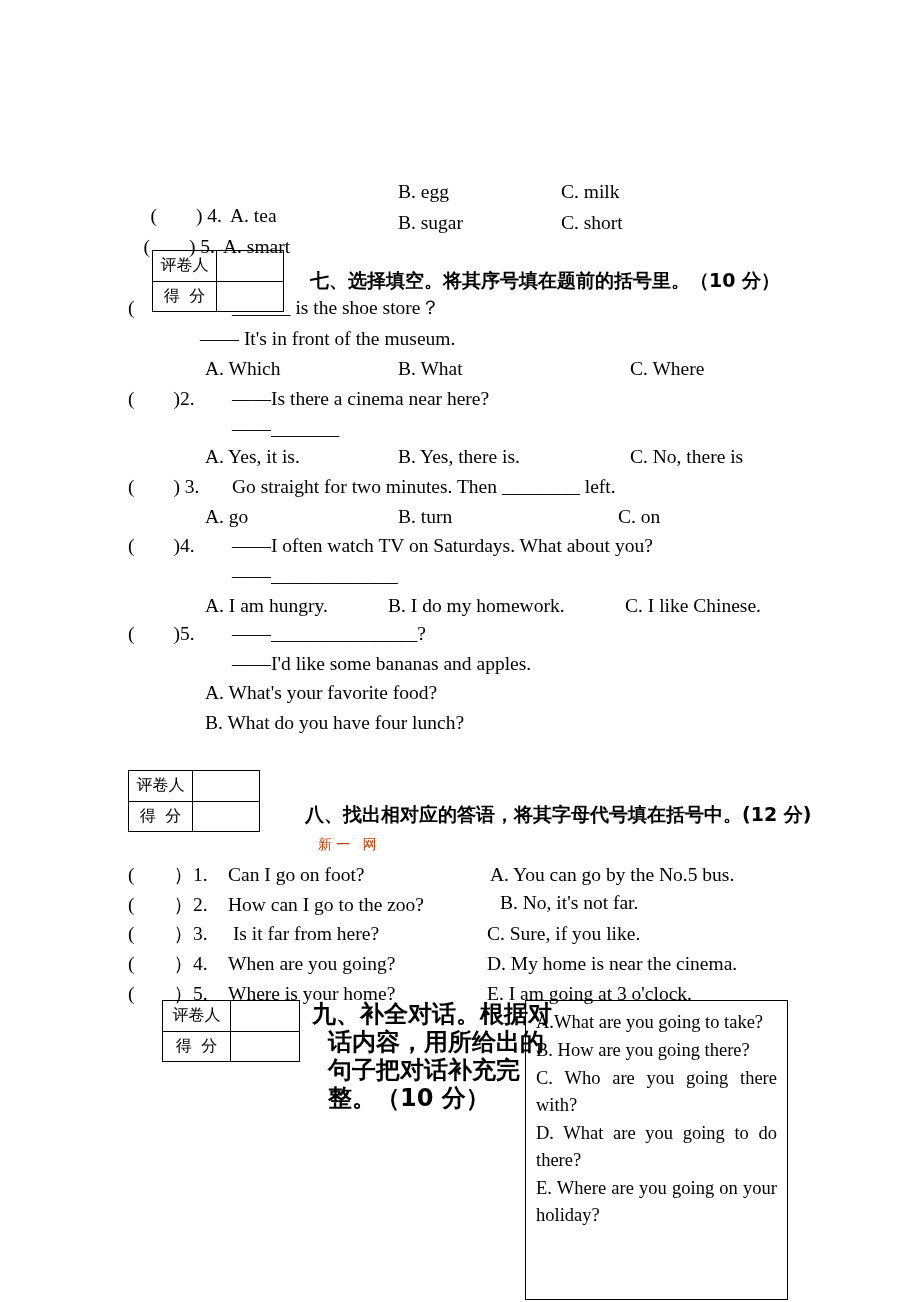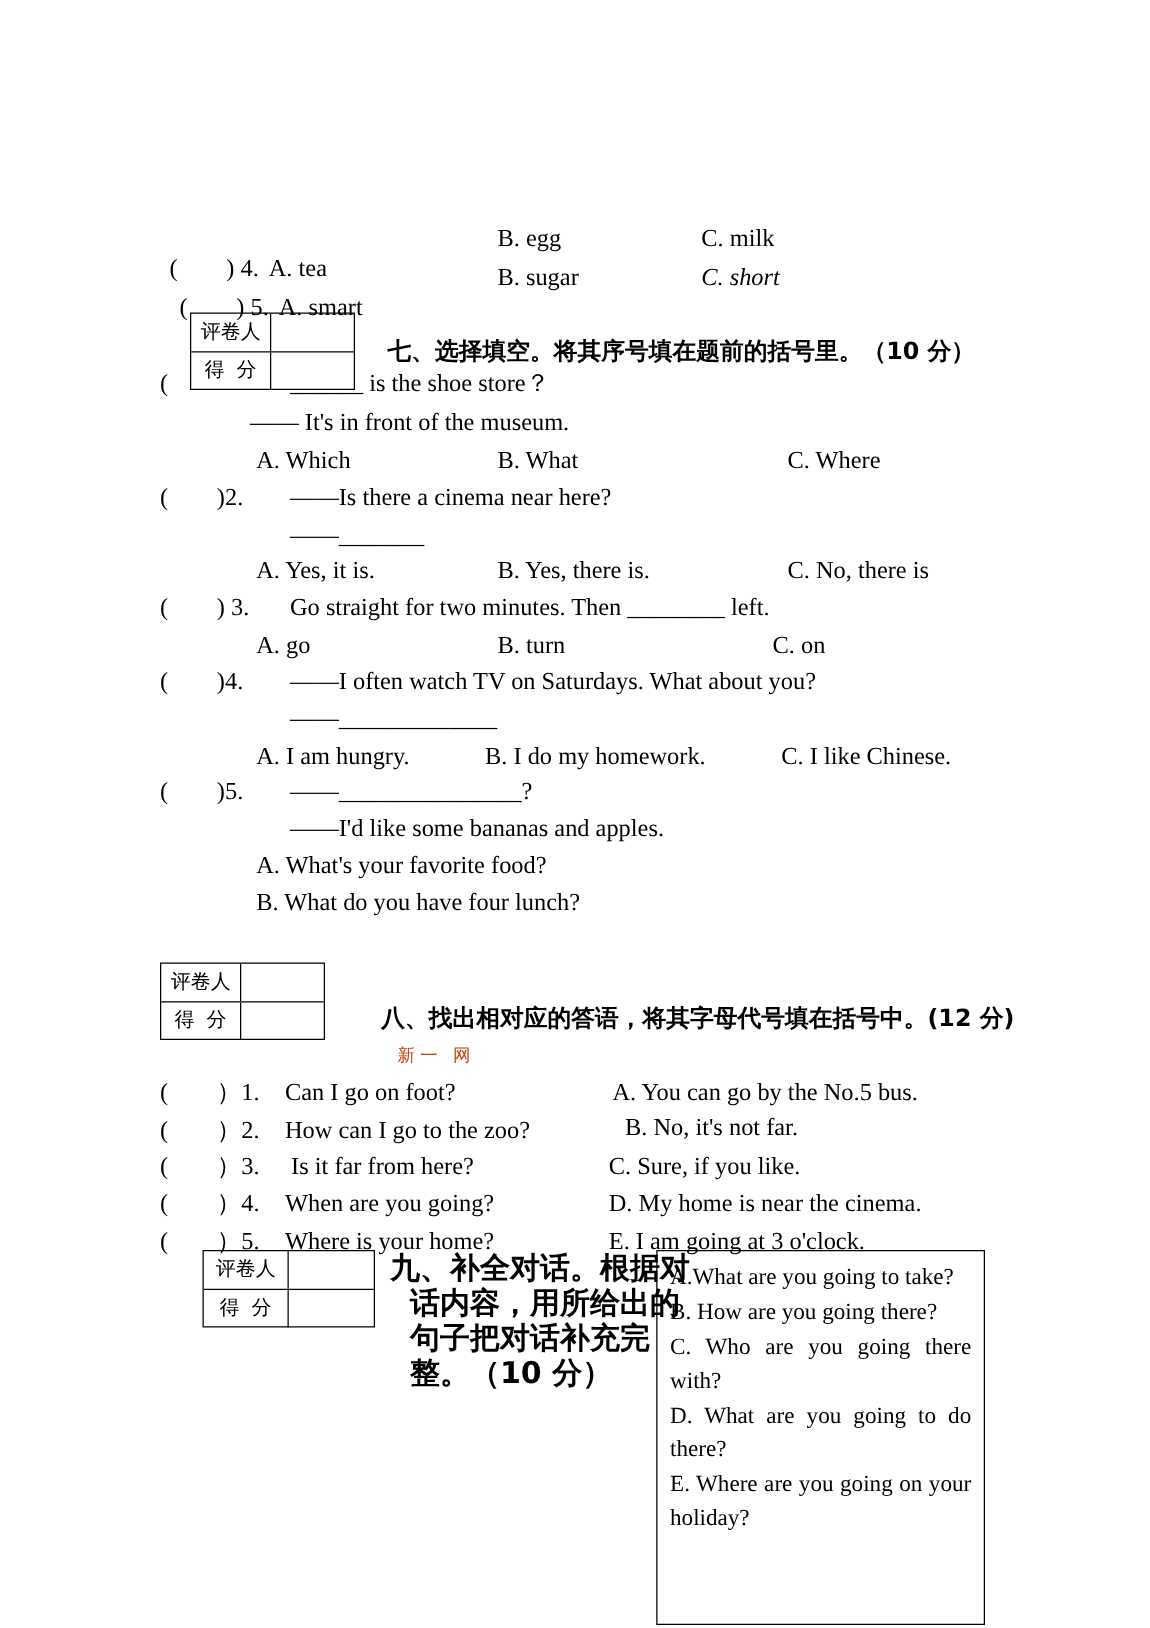--- a/index.html
+++ b/index.html
@@ -102,31 +102,31 @@
     margin: 0 0 1px 0;
     text-align: justify;
     text-justify: inter-word;
   }
 </style>
 </head>
 <body>
 
 <div class="page">
 
-  <div class="row" style="left:116px; top:180px;">
+  <div class="row" style="left:131px; top:180px;">
     <span>(        ) 4.</span><span style="display:inline-block;width:8px"></span><span>A. tea</span>
   </div>
   <div class="row" style="left:398px; top:180px;">B. egg</div>
   <div class="row" style="left:561px; top:180px;text-align:right;">C. milk</div>
 
   <div class="row" style="left:124px; top:211px;">
     <span>(        ) 5.</span><span style="display:inline-block;width:8px"></span><span>A. smart</span>
   </div>
   <div class="row" style="left:398px; top:211px;">B. sugar</div>
-  <div class="row" style="left:561px; top:211px;font-style:italic;">C. short</div>
+  <div class="row" style="left:561px; top:211px;">C. short</div>
 
   <div class="scorebox" style="left:152px; top:250px; width:132px; height:62px;">
     <div class="sb-row">
       <div class="sb-label">评卷人</div>
       <div class="sb-val"></div>
     </div>
     <div class="sb-row">
       <div class="sb-label">得  分</div>
       <div class="sb-val"></div>
     </div>

